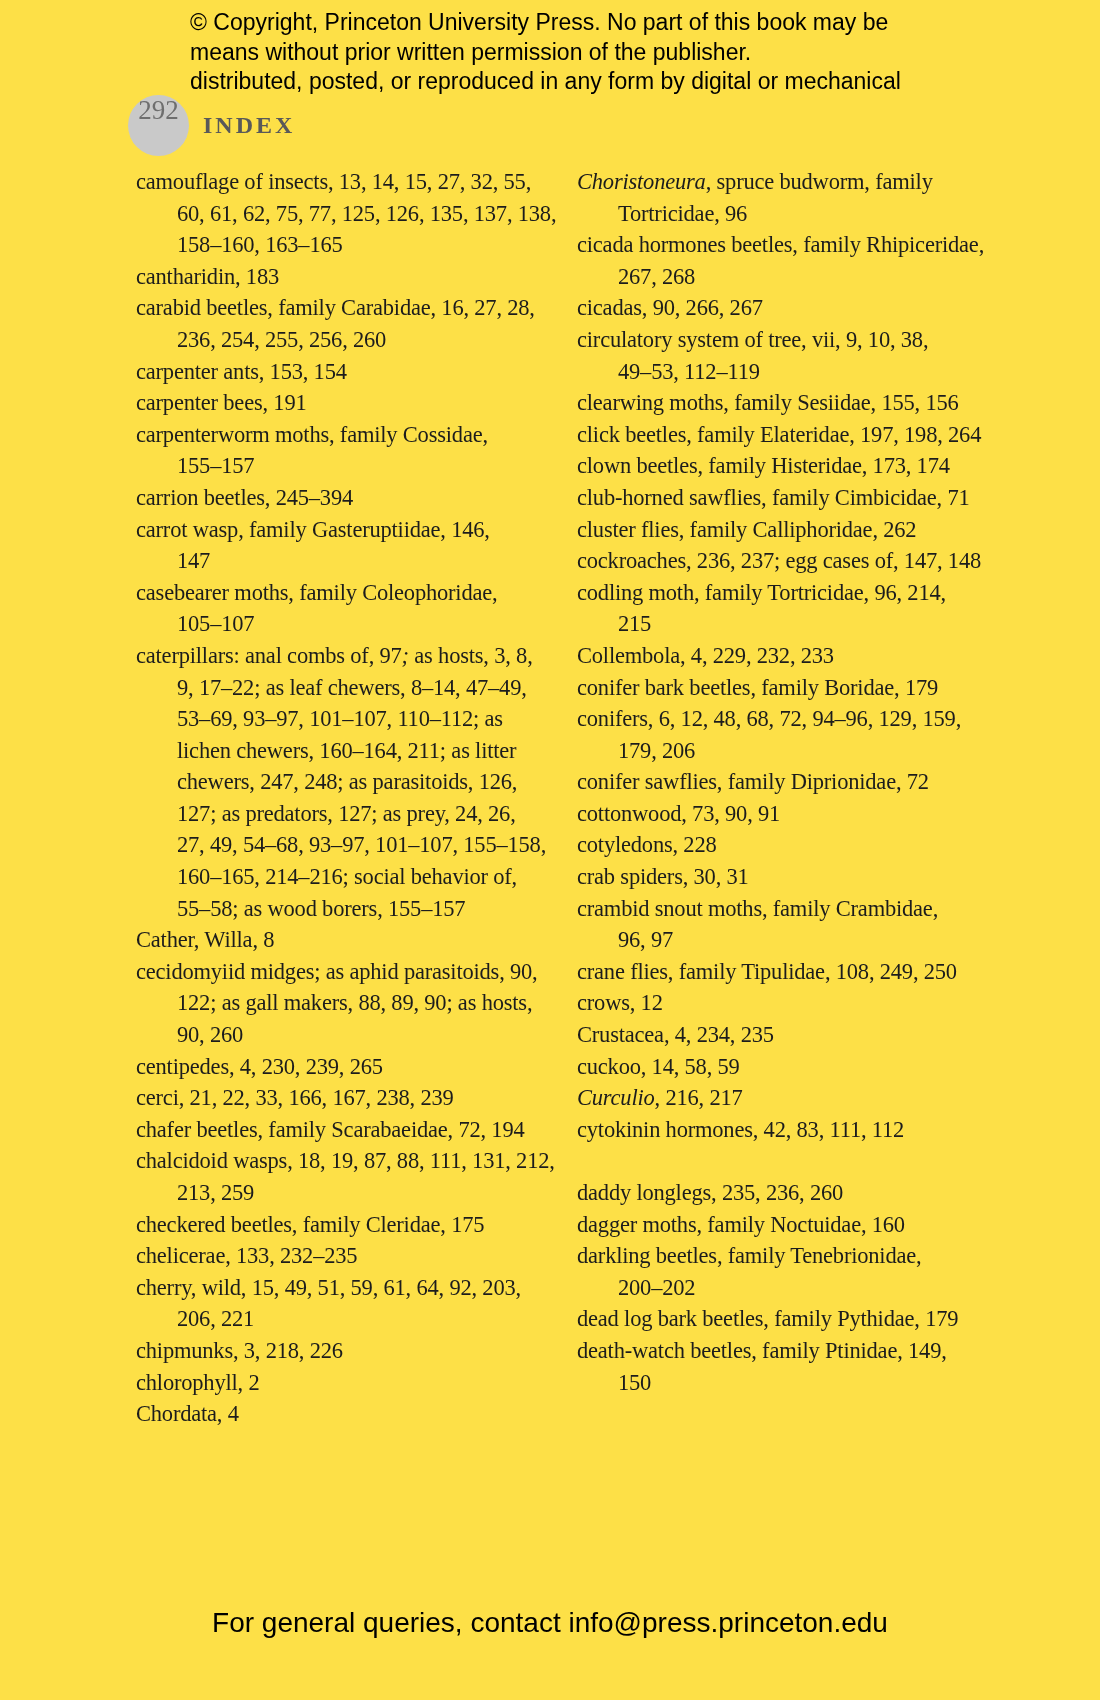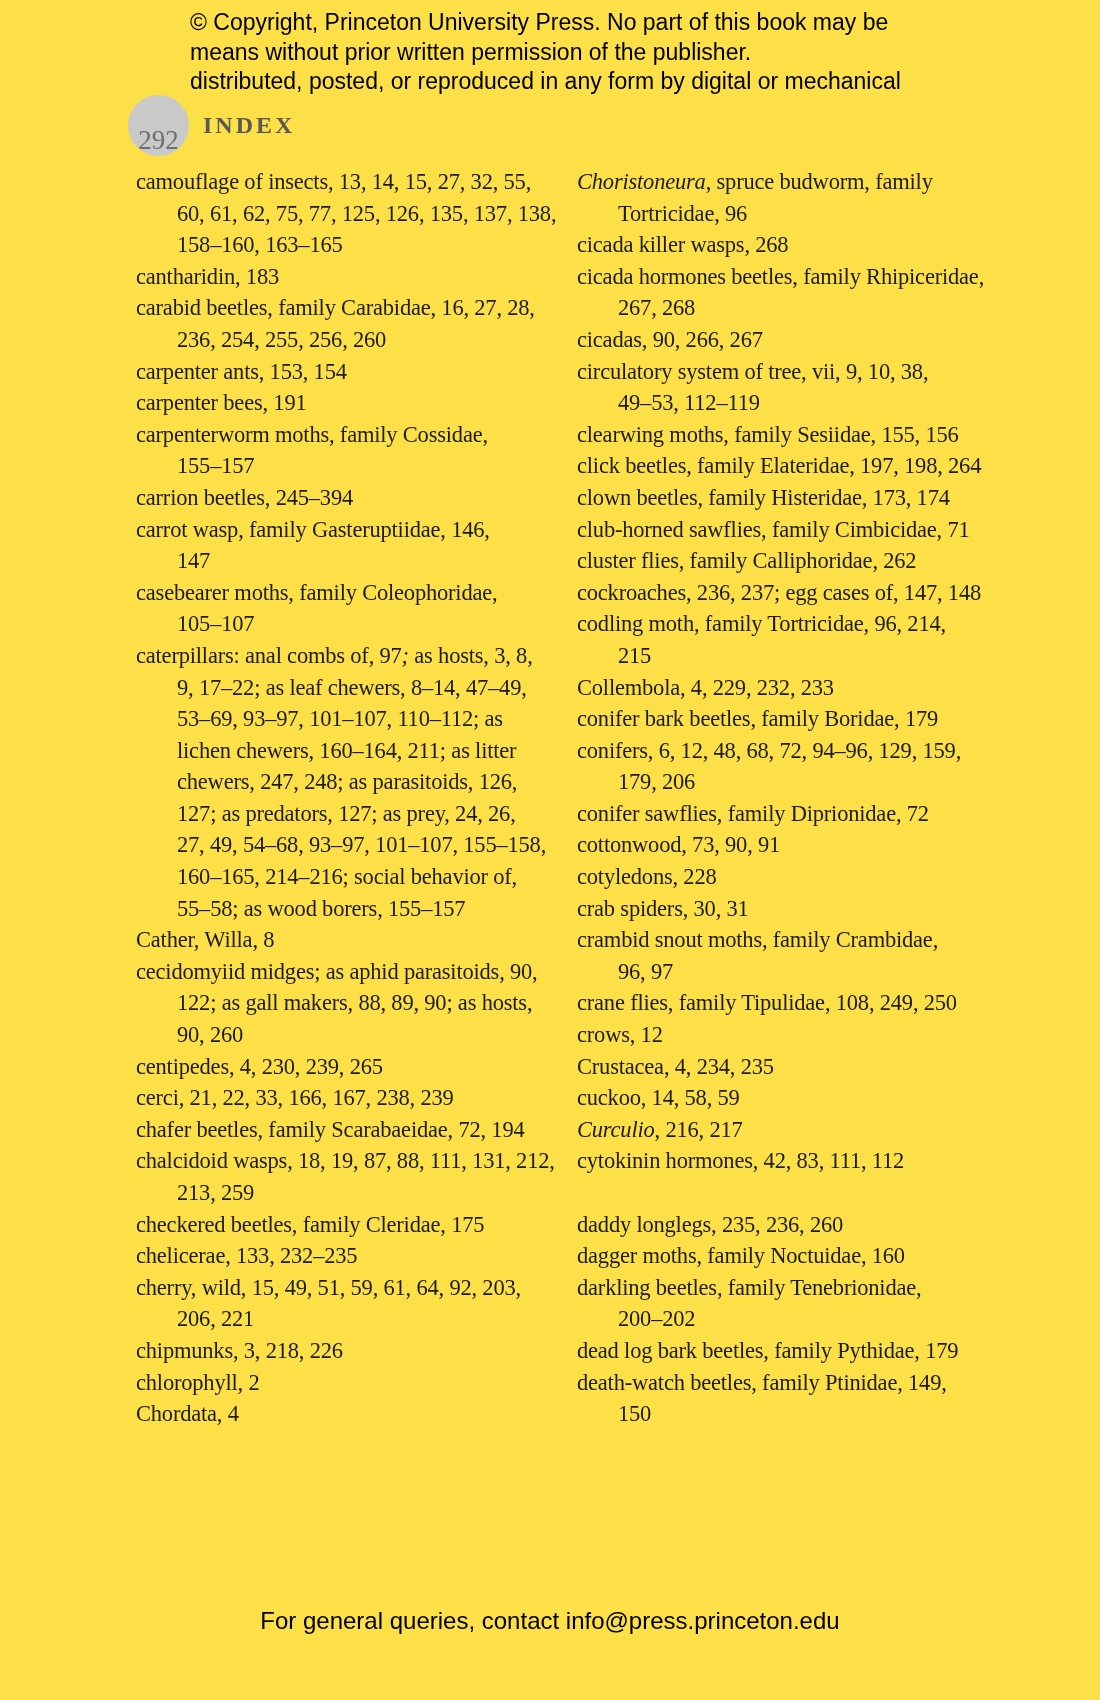--- a/index.html
+++ b/index.html
@@ -26,21 +26,21 @@
   .page-header { position: absolute; left: 0; top: 0; }
   .badge {
     position: absolute;
     left: 128px;
     top: 95px;
     width: 61px;
     height: 61px;
     border-radius: 50%;
     background: #c9c9c9;
     display: flex;
-    align-items: flex-end;
+    align-items: flex-start;
     justify-content: center;
     font-family: "Liberation Serif", serif;
     font-size: 27px;
     color: #6e6e6e;
   }
   .section-title {
     position: absolute;
     left: 203px;
     top: 112px;
     font-family: "Liberation Serif", serif;
@@ -68,21 +68,21 @@
   .line.spacer { height: 31.6px; }
   .line em { font-style: italic; text-align: right; }
   
   .footer {
     position: absolute;
     left: 0;
     right: 0;
     top: 1607px;
     text-align: center;
     font-family: "Liberation Sans", sans-serif;
-    font-size: 24px;
+    font-size: 28px;
     color: #000000;
   }
 </style>
 </head>
 <body>
 
 <div class="page">
 
   <div class="copyright">
     <div>© Copyright, Princeton University Press. No part of this book may be</div>
@@ -182,23 +182,20 @@
       <div class="entry">
         <div class="line"><span>Chordata, 4</span></div>
       </div>
     </div>
   <div class="col col-right" id="col-right">
       <div class="entry">
         <div class="line"><em>Choristoneura</em><span>, spruce budworm, family</span></div>
         <div class="line cont"><span>Tortricidae, 96</span></div>
       </div>
       <div class="entry">
-        <div class="line"><span>cicada killer wasps, 268</span></div>
-      </div>
-      <div class="entry">
         <div class="line"><span>cicada hormones beetles, family Rhipiceridae,</span></div>
         <div class="line cont"><span>267, 268</span></div>
       </div>
       <div class="entry">
         <div class="line"><span>cicadas, 90, 266, 267</span></div>
       </div>
       <div class="entry">
         <div class="line"><span>circulatory system of tree, vii, 9, 10, 38,</span></div>
         <div class="line cont"><span>49–53, 112–119</span></div>
       </div>

